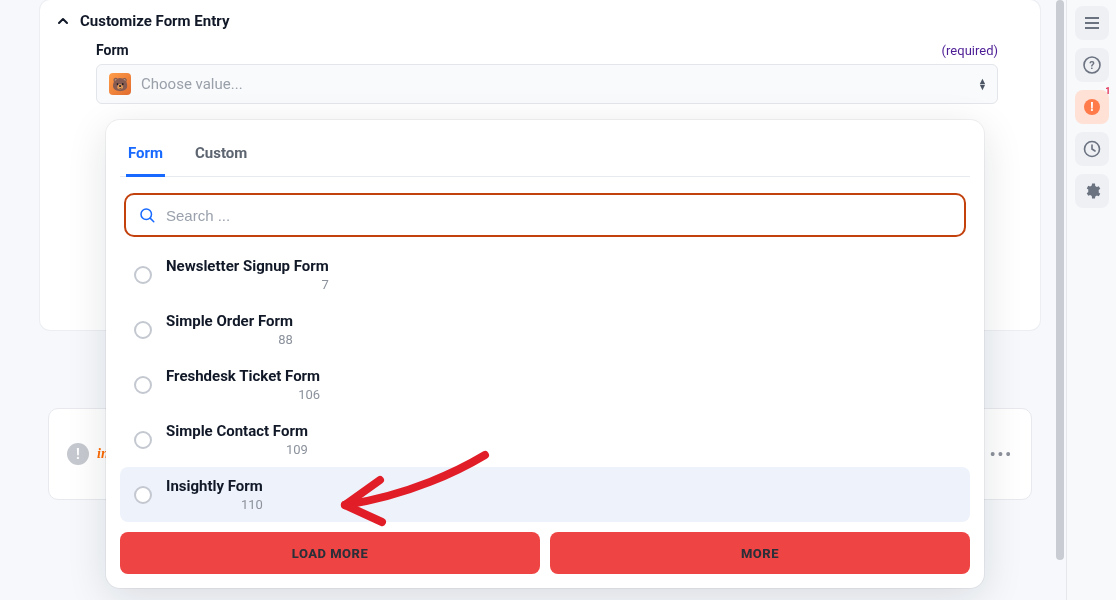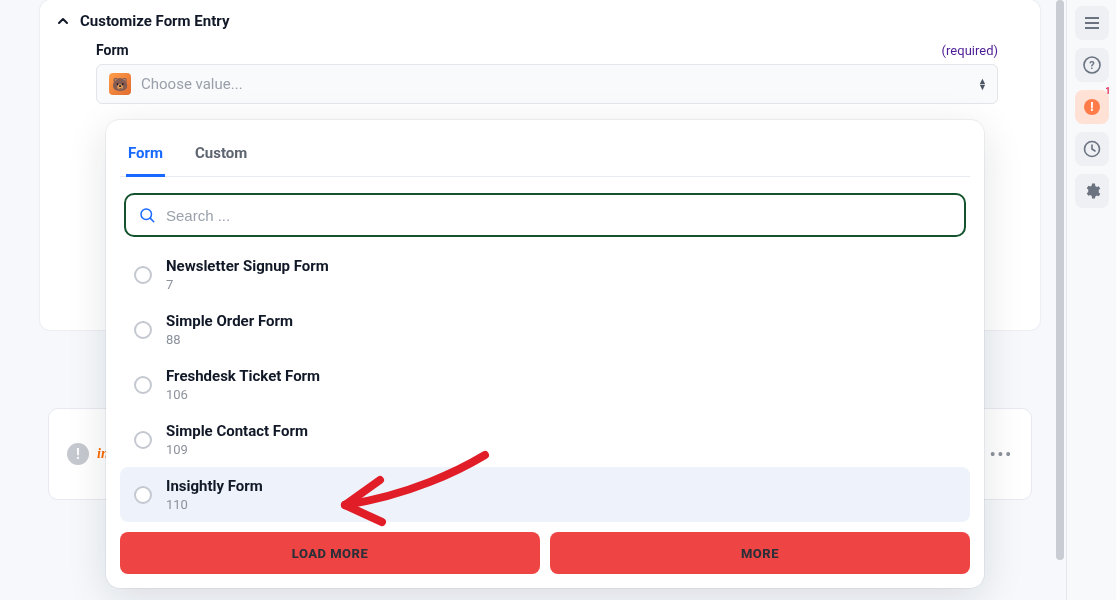--- a/index.html
+++ b/index.html
@@ -173,39 +173,40 @@
     font-size: 15px; font-weight: 700;
     color: #5d6570;
     cursor: pointer;
     border-bottom: 3px solid transparent;
     margin-bottom: -1px;
   }
   .tab.active { color: #1769ff; border-bottom-color: #1769ff; }
 
   .search-wrap {
     margin: 16px 4px 10px 4px;
-    border: 2px solid #14532d;
+    border: 2px solid #c2410c;
     border-radius: 10px;
     height: 44px;
     display: flex; align-items: center;
     padding: 0 12px; gap: 10px;
   }
   .search-wrap svg { color: #1769ff; }
   .search-input {
     border: none; outline: none; flex: 1;
     font-size: 15px; color: #374151; background: transparent;
   }
   .search-input::placeholder { color: #9aa1ac; }
 
   .options { display: flex; flex-direction: column; }
   .opt {
     display: flex; align-items: center; gap: 14px;
     padding: 10px 14px;
     border-radius: 8px;
     cursor: pointer;
+    text-align: right;
   }
   .opt.highlight { background: #eef3fb; }
   .radio {
     width: 18px; height: 18px; border-radius: 50%;
     border: 2px solid #c4c8d0; background: #fff;
     flex-shrink: 0;
   }
   .opt-text { display: flex; flex-direction: column; }
   .opt-title { font-weight: 700; font-size: 15px; color: #111827; }
   .opt-sub { font-size: 13px; color: #8c929c; margin-top: 2px; }

